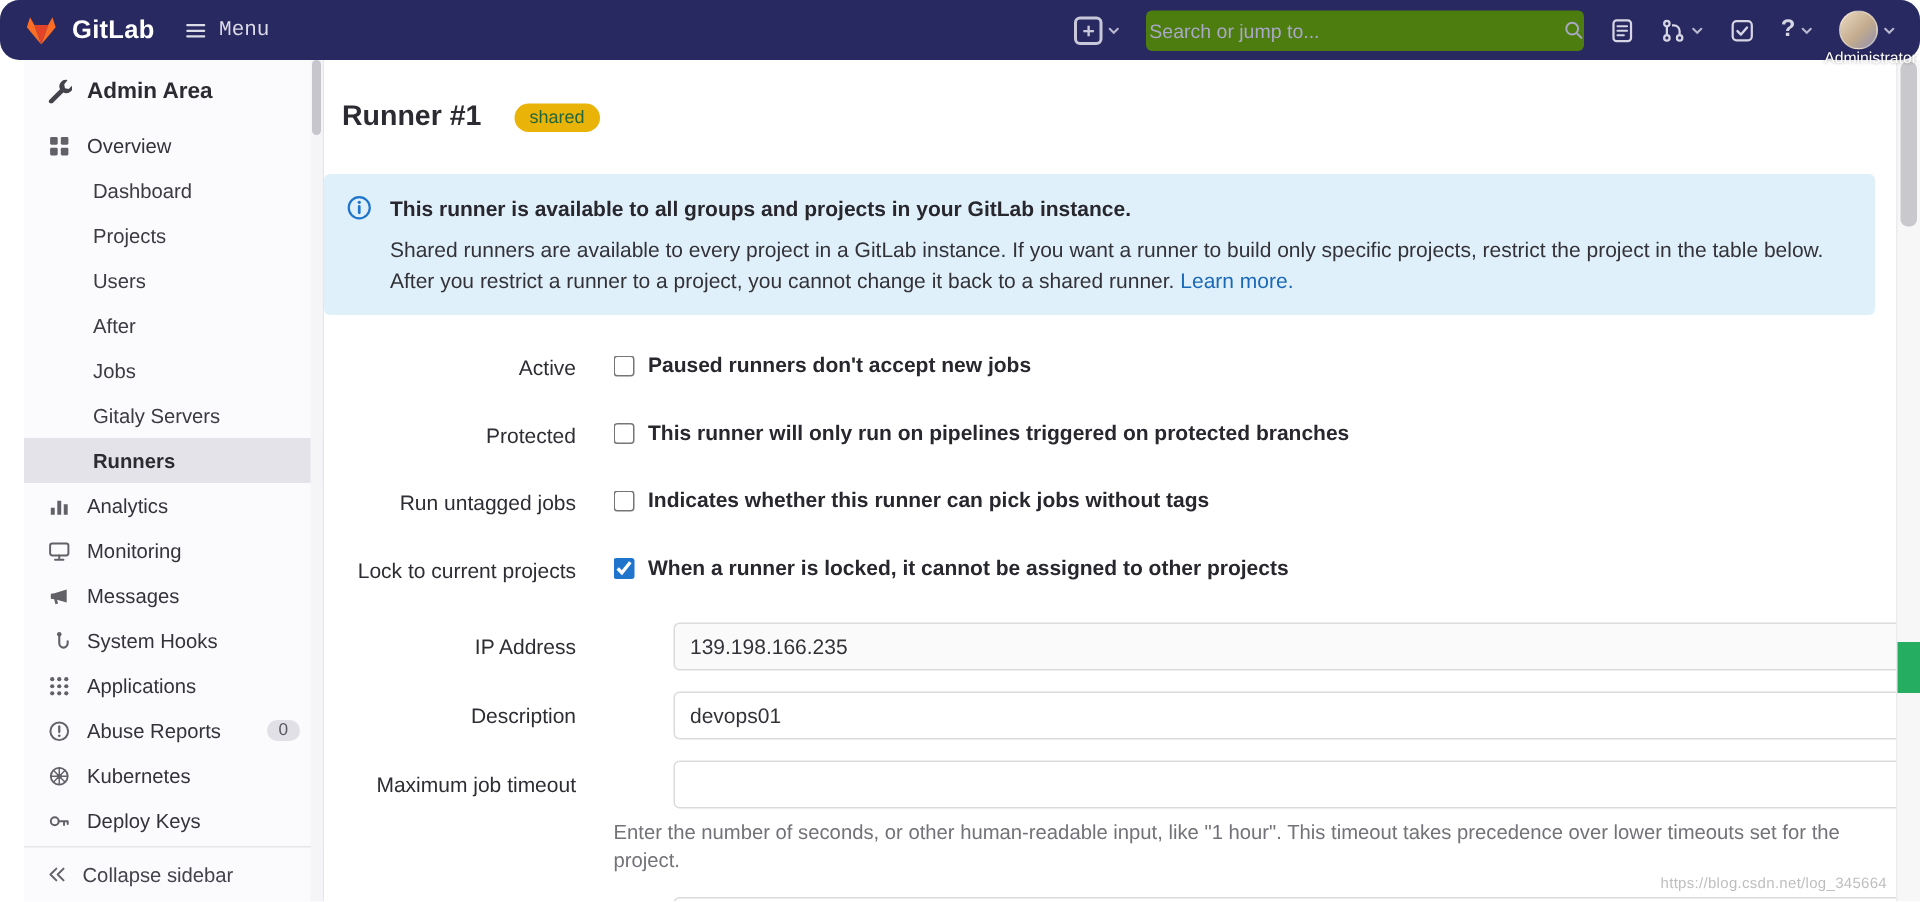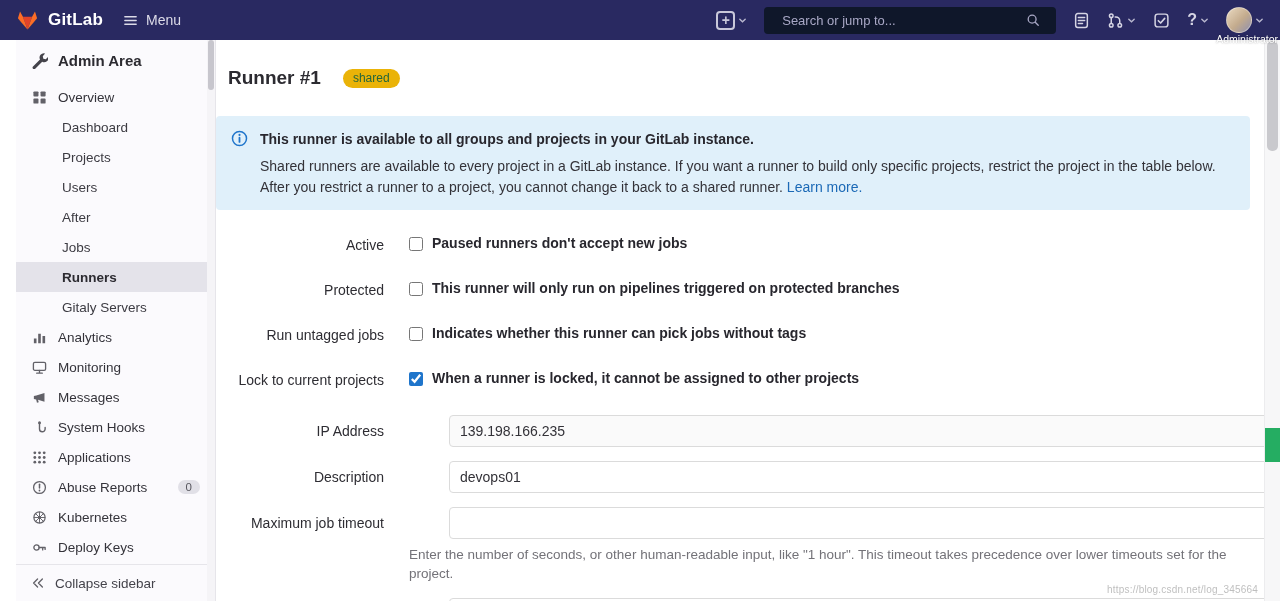--- a/index.html
+++ b/index.html
@@ -8,35 +8,35 @@
     width:1280px; height:601px; overflow:hidden; position:relative;
     font-family:"Liberation Sans","DejaVu Sans",sans-serif;
     font-size:14px; color:#2e2e2e; background:#fff;
   }
   button { font:inherit; background:none; border:none; padding:0; cursor:pointer; }
 
   
   .navbar {
     position:absolute; top:0; left:0; right:0; height:40px; background:#292961;
     display:flex; align-items:center; justify-content:space-between;
-    padding:0 16px; z-index:30; color:#fff;
+    padding:0 16px; z-index:30; color:#fff;border-radius:13px;
   }
   .nav-left { display:flex; align-items:center; gap:20px; }
   .brand { display:flex; align-items:center; gap:9px; cursor:pointer; }
   .brand-text { color:#fff; font-weight:bold; font-size:17px; letter-spacing:.2px; }
-  .menu-btn { display:flex; align-items:center; gap:8px; color:#dcdbe8; font-size:14px; }
+  .menu-btn { display:flex; align-items:center; gap:8px; color:#dcdbe8; font-size:14px;font-family:Liberation Mono, monospace; }
   .nav-right { display:flex; align-items:center; gap:17px; position:relative; }
   .icon-btn { display:flex; align-items:center; gap:3px; color:#d6d5e4; }
   .plus-sq {
     width:19px; height:19px; border:2px solid #c9c8da; border-radius:4px;
     color:#c9c8da; font-size:14px; line-height:15px; text-align:center; font-weight:bold;
   }
   .search-box {
-    width:292px; height:27px; background:#0f172a; border-radius:4px;
-    display:flex; align-items:center; padding:0 16px; cursor:text;
+    width:292px; height:27px; background:#4d7c0f; border-radius:4px;
+    display:flex; align-items:center; padding:0 0; cursor:text;
   }
   .search-box input {
     flex:1; background:transparent; border:none; outline:none;
     color:#d5d4e4; font-size:13px; font-family:inherit;
   }
   .search-box input::placeholder { color:#a9a8c6; }
   .q-glyph { font-size:16px; font-weight:bold; color:#d6d5e4; line-height:1; }
   .avatar {
     width:26px; height:26px; border-radius:50%;
     background:linear-gradient(135deg,#ead9c0 0%,#c3ab8d 55%,#8e8fae 100%);
@@ -252,25 +252,25 @@
     </li>
     <li class="nav-item sub">
       <span>Users</span>
     </li>
     <li class="nav-item sub">
       <span>After</span>
     </li>
     <li class="nav-item sub">
       <span>Jobs</span>
     </li>
+    <li class="nav-item sub">
+      <span>Gitaly Servers</span>
+    </li>
     <li class="nav-item sub active">
       <span>Runners</span>
-    </li>
-    <li class="nav-item sub">
-      <span>Gitaly Servers</span>
     </li>
     <li class="nav-item">
       <span class="nav-icon">
         <svg width="15" height="15" viewBox="0 0 16 16" fill="currentColor">
             <path d="M2 14V9h2.8v5H2zm4.6 0V4h2.8v10H6.6zm4.6 0V6.5H14V14h-2.8z"></path>
           </svg>
       </span>
       <span>Analytics</span>
     </li>
     <li class="nav-item">

